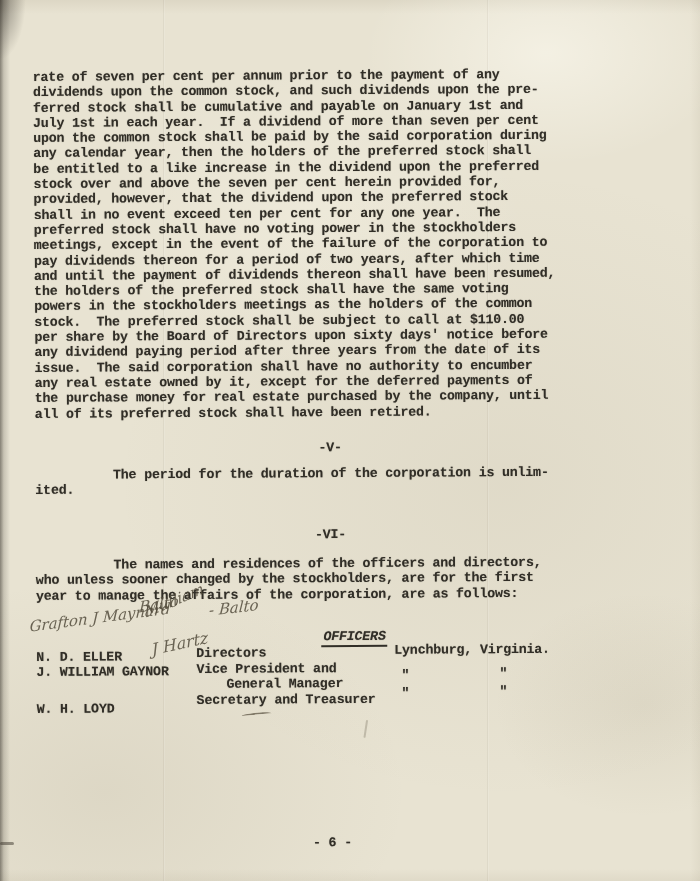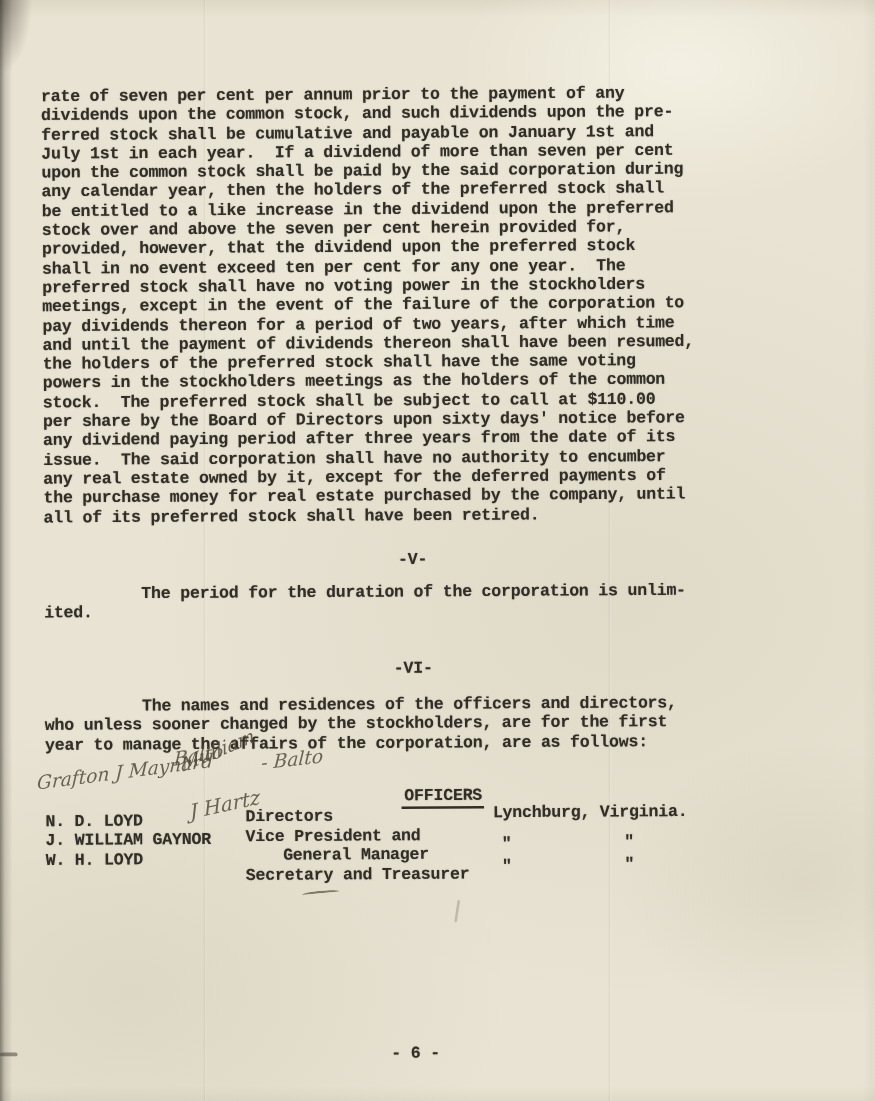--- a/index.html
+++ b/index.html
@@ -40,21 +40,21 @@
     letter-spacing:-0.2px;white-space:pre;margin:0;
     text-shadow:0 0 1px rgba(52,48,40,0.45);
   }
   .centered{left:0;width:660px;text-align:center;}
   .para-iv{left:35px;top:68px;}
   .v-head{top:440px;}
   .v-body{left:35px;top:466px;}
   .vi-head{top:527px;}
   .vi-body{left:35px;top:556px;}
   .officers-head{top:614px;}
-  .officers-head .u{border-bottom:2px solid #312e27;padding:0 2px 1px 2px;}
+  .officers-head .u{border-bottom:2px solid #312e27;padding:0 2px 1px 2px;font-style:italic;}
   .pagenum{top:835px;}
 
   
   .cell{position:absolute;}
 
   
   .hw{
     position:absolute;font-family:"DejaVu Serif","Liberation Serif",serif;
     font-style:italic;color:rgba(82,75,60,0.85);white-space:pre;
   }
@@ -119,31 +119,31 @@
     <div class="typed centered vi-head">-VI-</div>
 
     <pre class="typed vi-body">          The names and residences of the officers and directors,
 who unless sooner changed by the stockholders, are for the first
 year to manage the affairs of the corporation, are as follows:</pre>
 
     <div class="typed centered officers-head">
       <span class="u">OFFICERS</span>
     </div>
 
-    <span class="typed cell" style="left:35px;top:648px;">N. D. LOYD</span>
+    <span class="typed cell" style="left:35px;top:648px;">N. D. ELLER</span>
     <span class="typed cell" style="left:195px;top:645px;">Directors</span>
     <span class="typed cell" style="left:393px;top:643px;">Lynchburg, Virginia.</span>
 
     <span class="typed cell" style="left:35px;top:663px;">J. WILLIAM GAYNOR</span>
     <span class="typed cell" style="left:195px;top:661px;">Vice President and</span>
     <span class="typed cell" style="left:225px;top:676px;">General Manager</span>
     <span class="typed cell" style="left:400px;top:668px;">"</span>
     <span class="typed cell" style="left:498px;top:667px;">"</span>
 
-    <span class="typed cell" style="left:35px;top:679px;">W. H. LOYD</span>
+    <span class="typed cell" style="left:35px;top:700px;">W. H. LOYD</span>
     <span class="typed cell" style="left:195px;top:692px;">Secretary and Treasurer</span>
     <span class="typed cell" style="left:400px;top:686px;">"</span>
     <span class="typed cell" style="left:498px;top:685px;">"</span>
 
     <div class="typed centered pagenum">- 6 -</div>
 
     <span class="hw hw1">Grafton J Maynard</span>
     <span class="hw hw2">Balto</span>
     <span class="hw hw3">Mulliam</span>
     <span class="hw hw4">- Balto</span>

